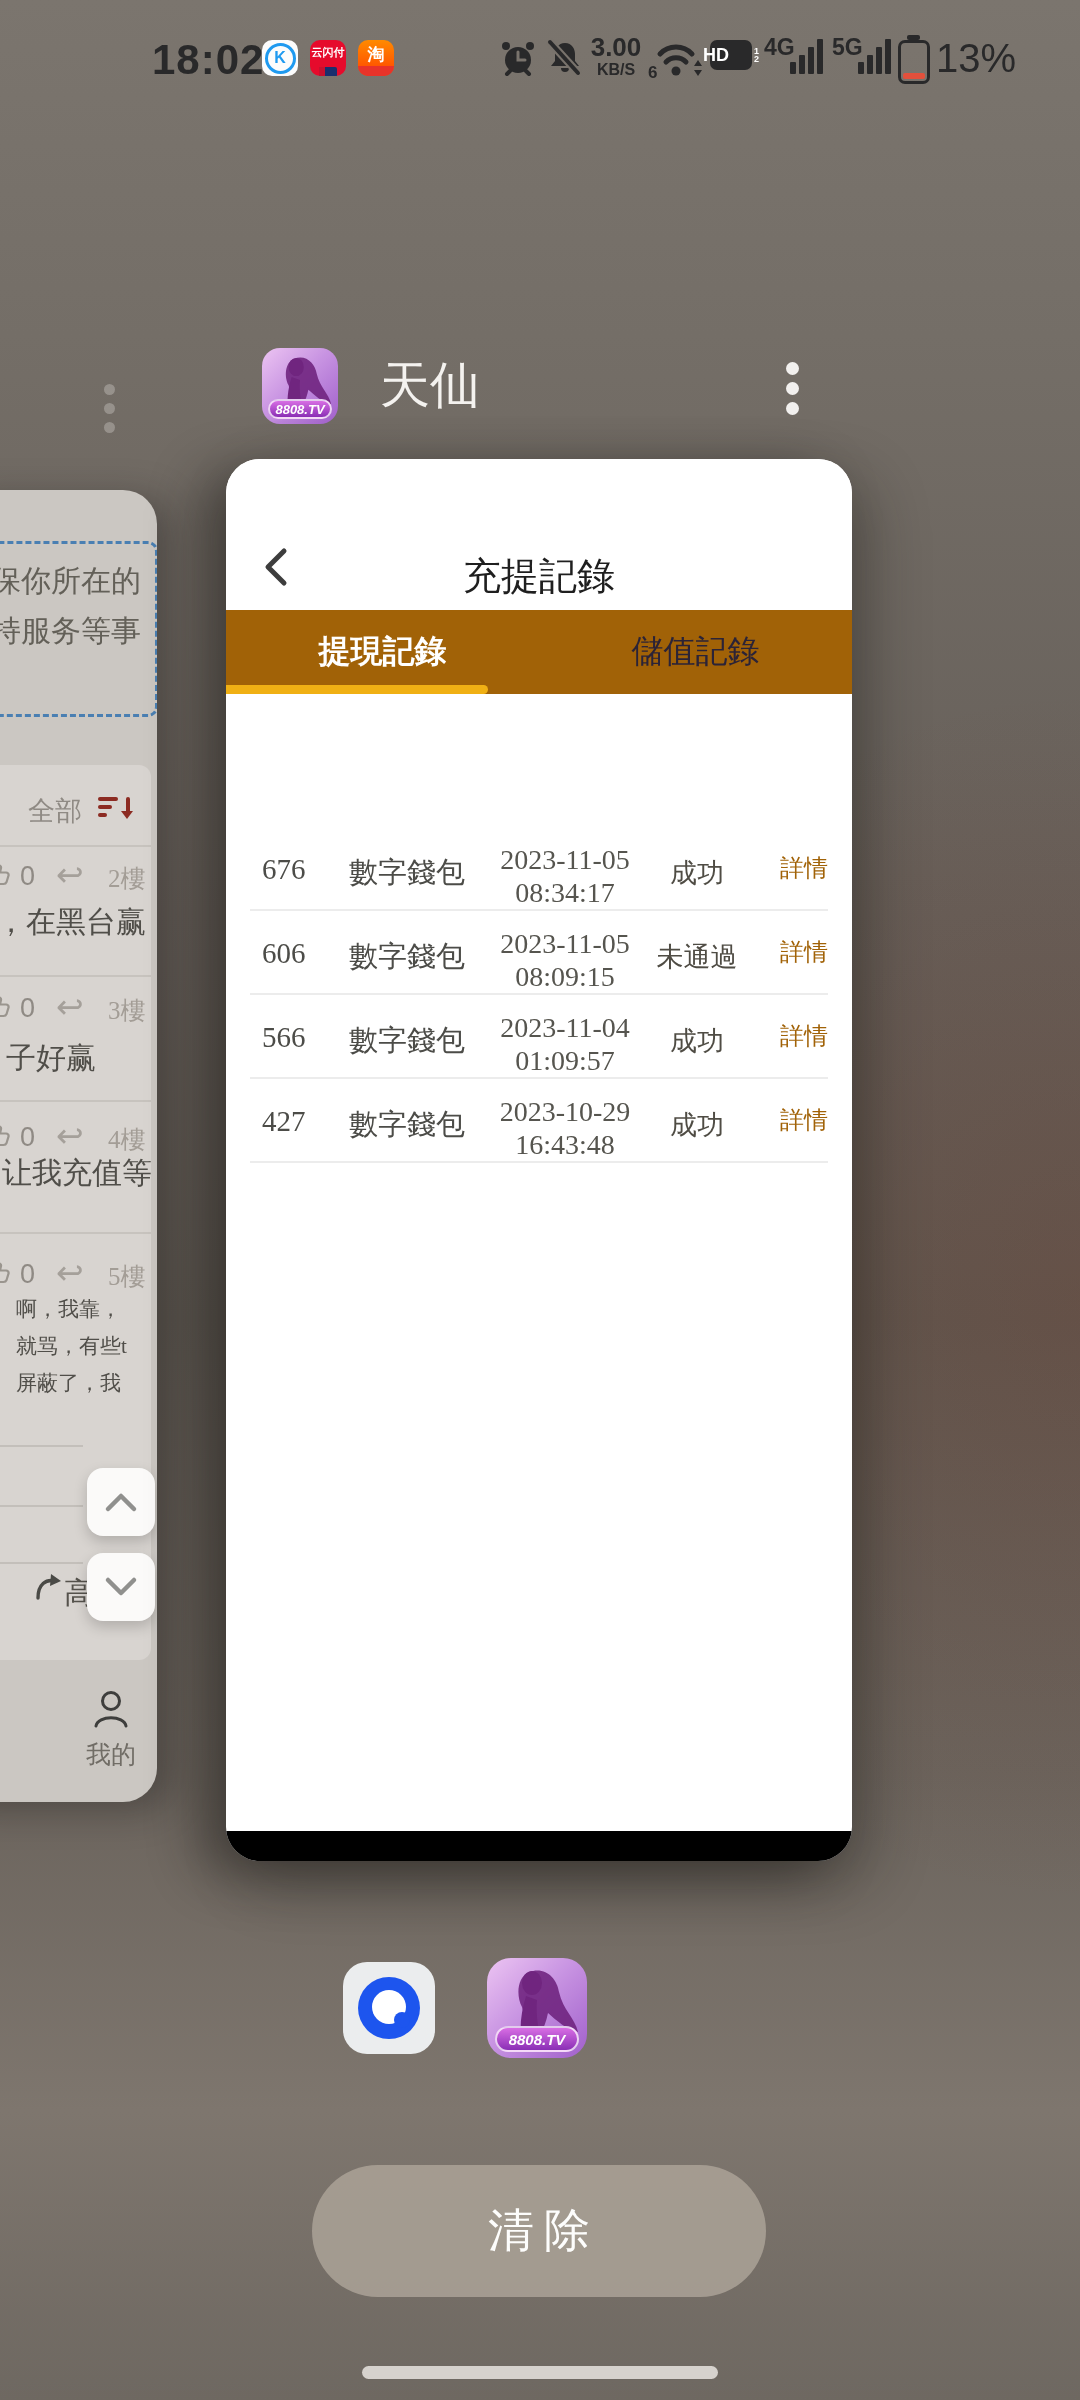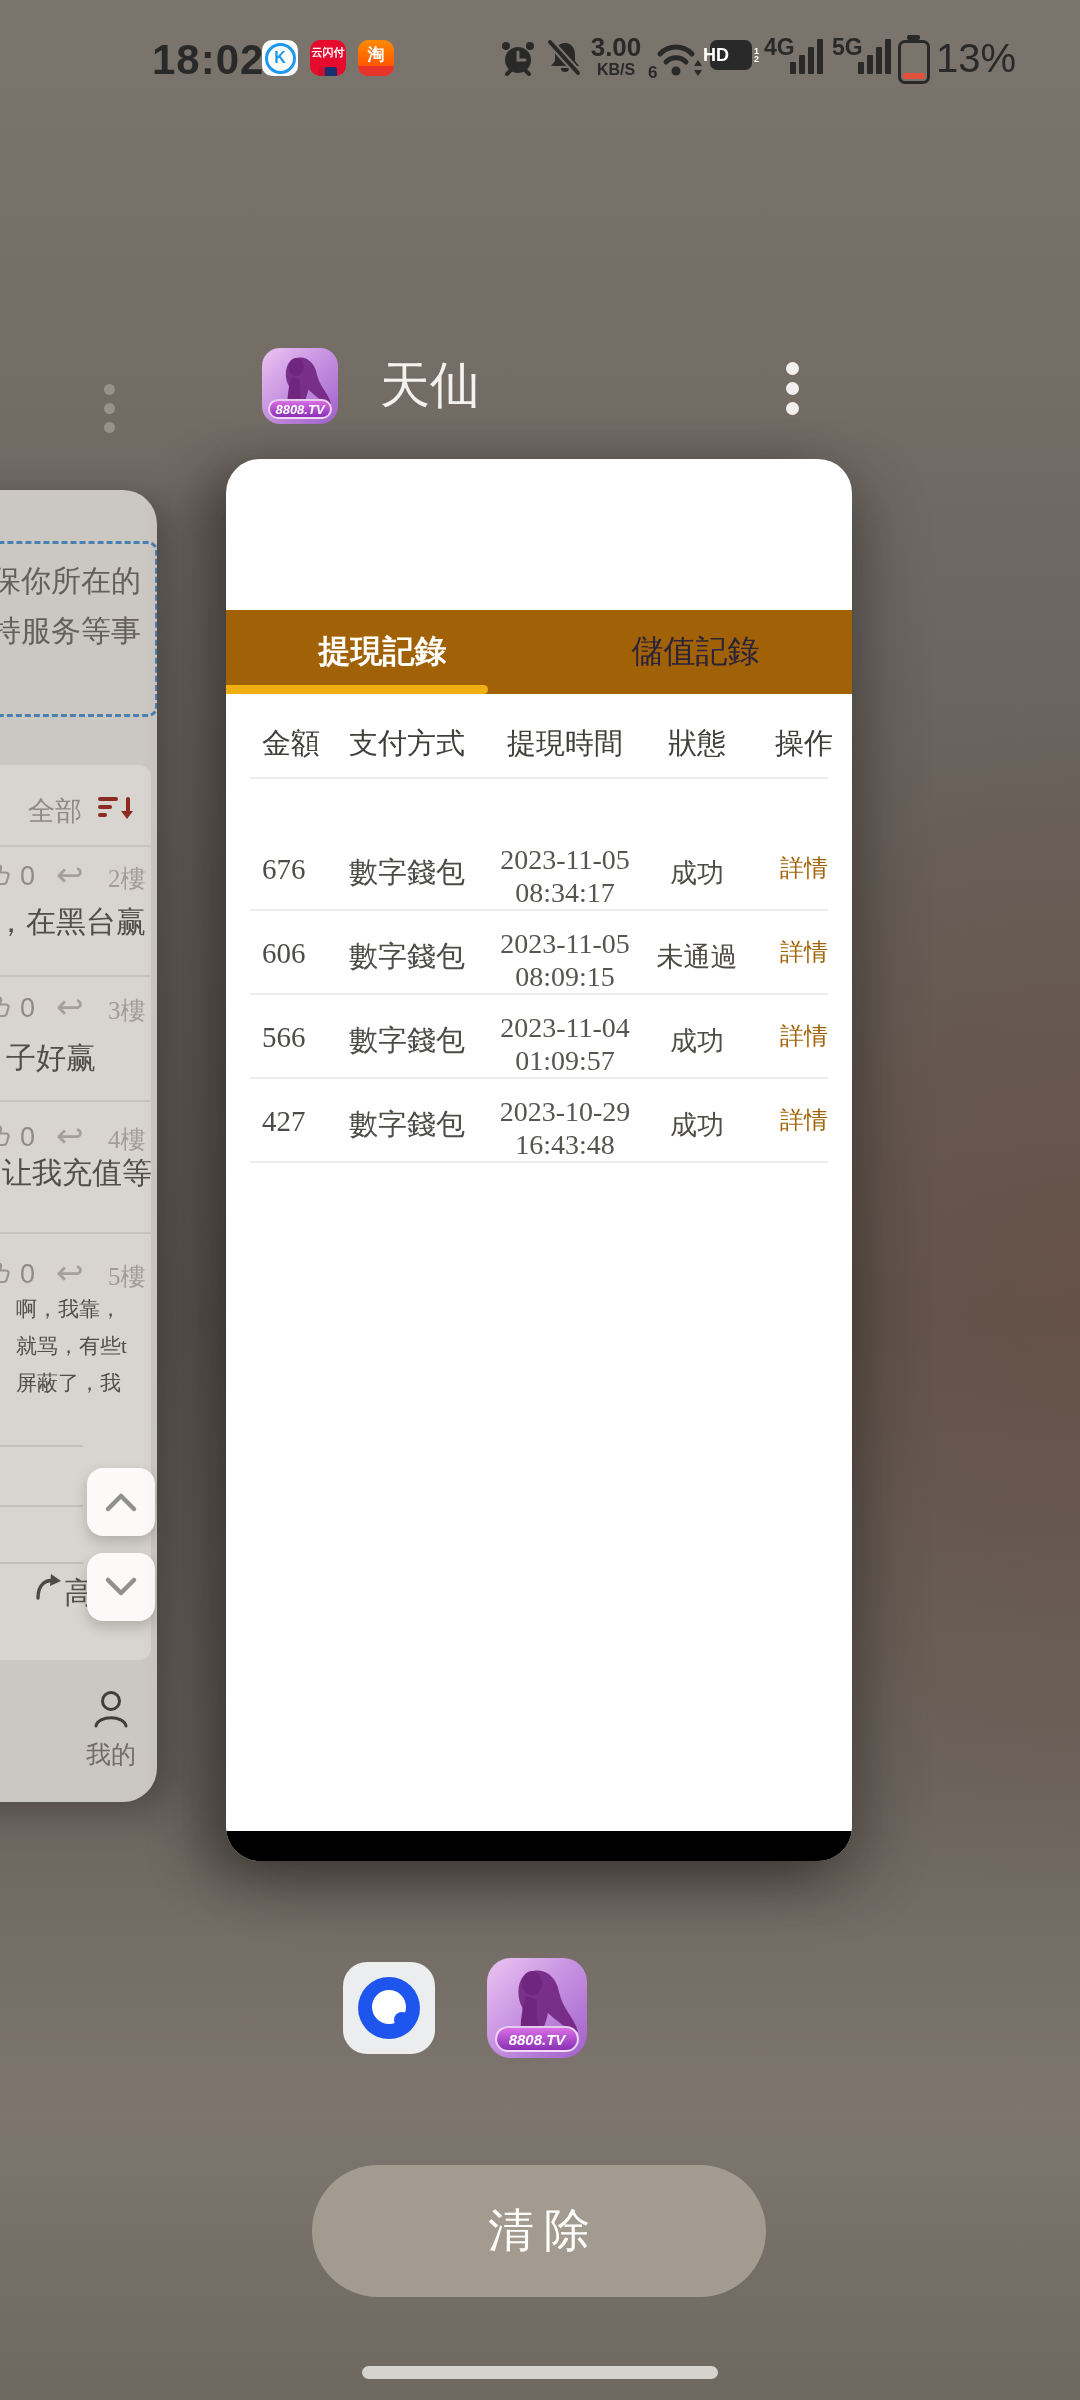--- a/index.html
+++ b/index.html
@@ -311,35 +311,33 @@
   <div class="pnav">
     <svg width="42" height="42" viewBox="0 0 42 42">
       <circle cx="21" cy="13" r="8.5" stroke="#3e3e3c" stroke-width="3" fill="none"></circle>
       <path d="M6 38 c2 -11 28 -11 30 0" stroke="#3e3e3c" stroke-width="3" fill="none" stroke-linecap="round"></path>
     </svg>
     <div class="lb cn">我的</div>
   </div>
 </div>
 
 <div class="card">
+  <div class="card-hd">
+    <svg class="back" viewBox="0 0 48 48">
+      <polyline points="30,8 14,24 30,40" stroke="#3d3d3d" stroke-width="5" fill="none" stroke-linecap="round" stroke-linejoin="round"></polyline>
+    </svg>
+    <div class="pg-title cn">充提記錄</div>
+  </div>
 
   <div class="tabs">
     <div class="tab on cn">提現記錄</div>
     <div class="tab off cn">儲值記錄</div>
     <div class="tab-line"></div>
   </div>
 
-  <div class="thead">
-    <span class="th col-a cn">金額</span>
-    <span class="th col-m cn">支付方式</span>
-    <span class="th col-t cn">提現時間</span>
-    <span class="th col-s cn">狀態</span>
-    <span class="th col-o cn">操作</span>
-    <div class="hline"></div>
-  </div>
 
   <div class="rows">
     <div class="trow">
       <span class="c col-a cn">676</span>
       <span class="c col-m cn">數字錢包</span>
       <span class="c dt col-t cn"><span>2023-11-05</span><br><span>08:34:17</span></span>
       <span class="c st col-s cn">成功</span>
       <span class="c op col-o cn">詳情</span>
       <div class="hline"></div>
     </div>

